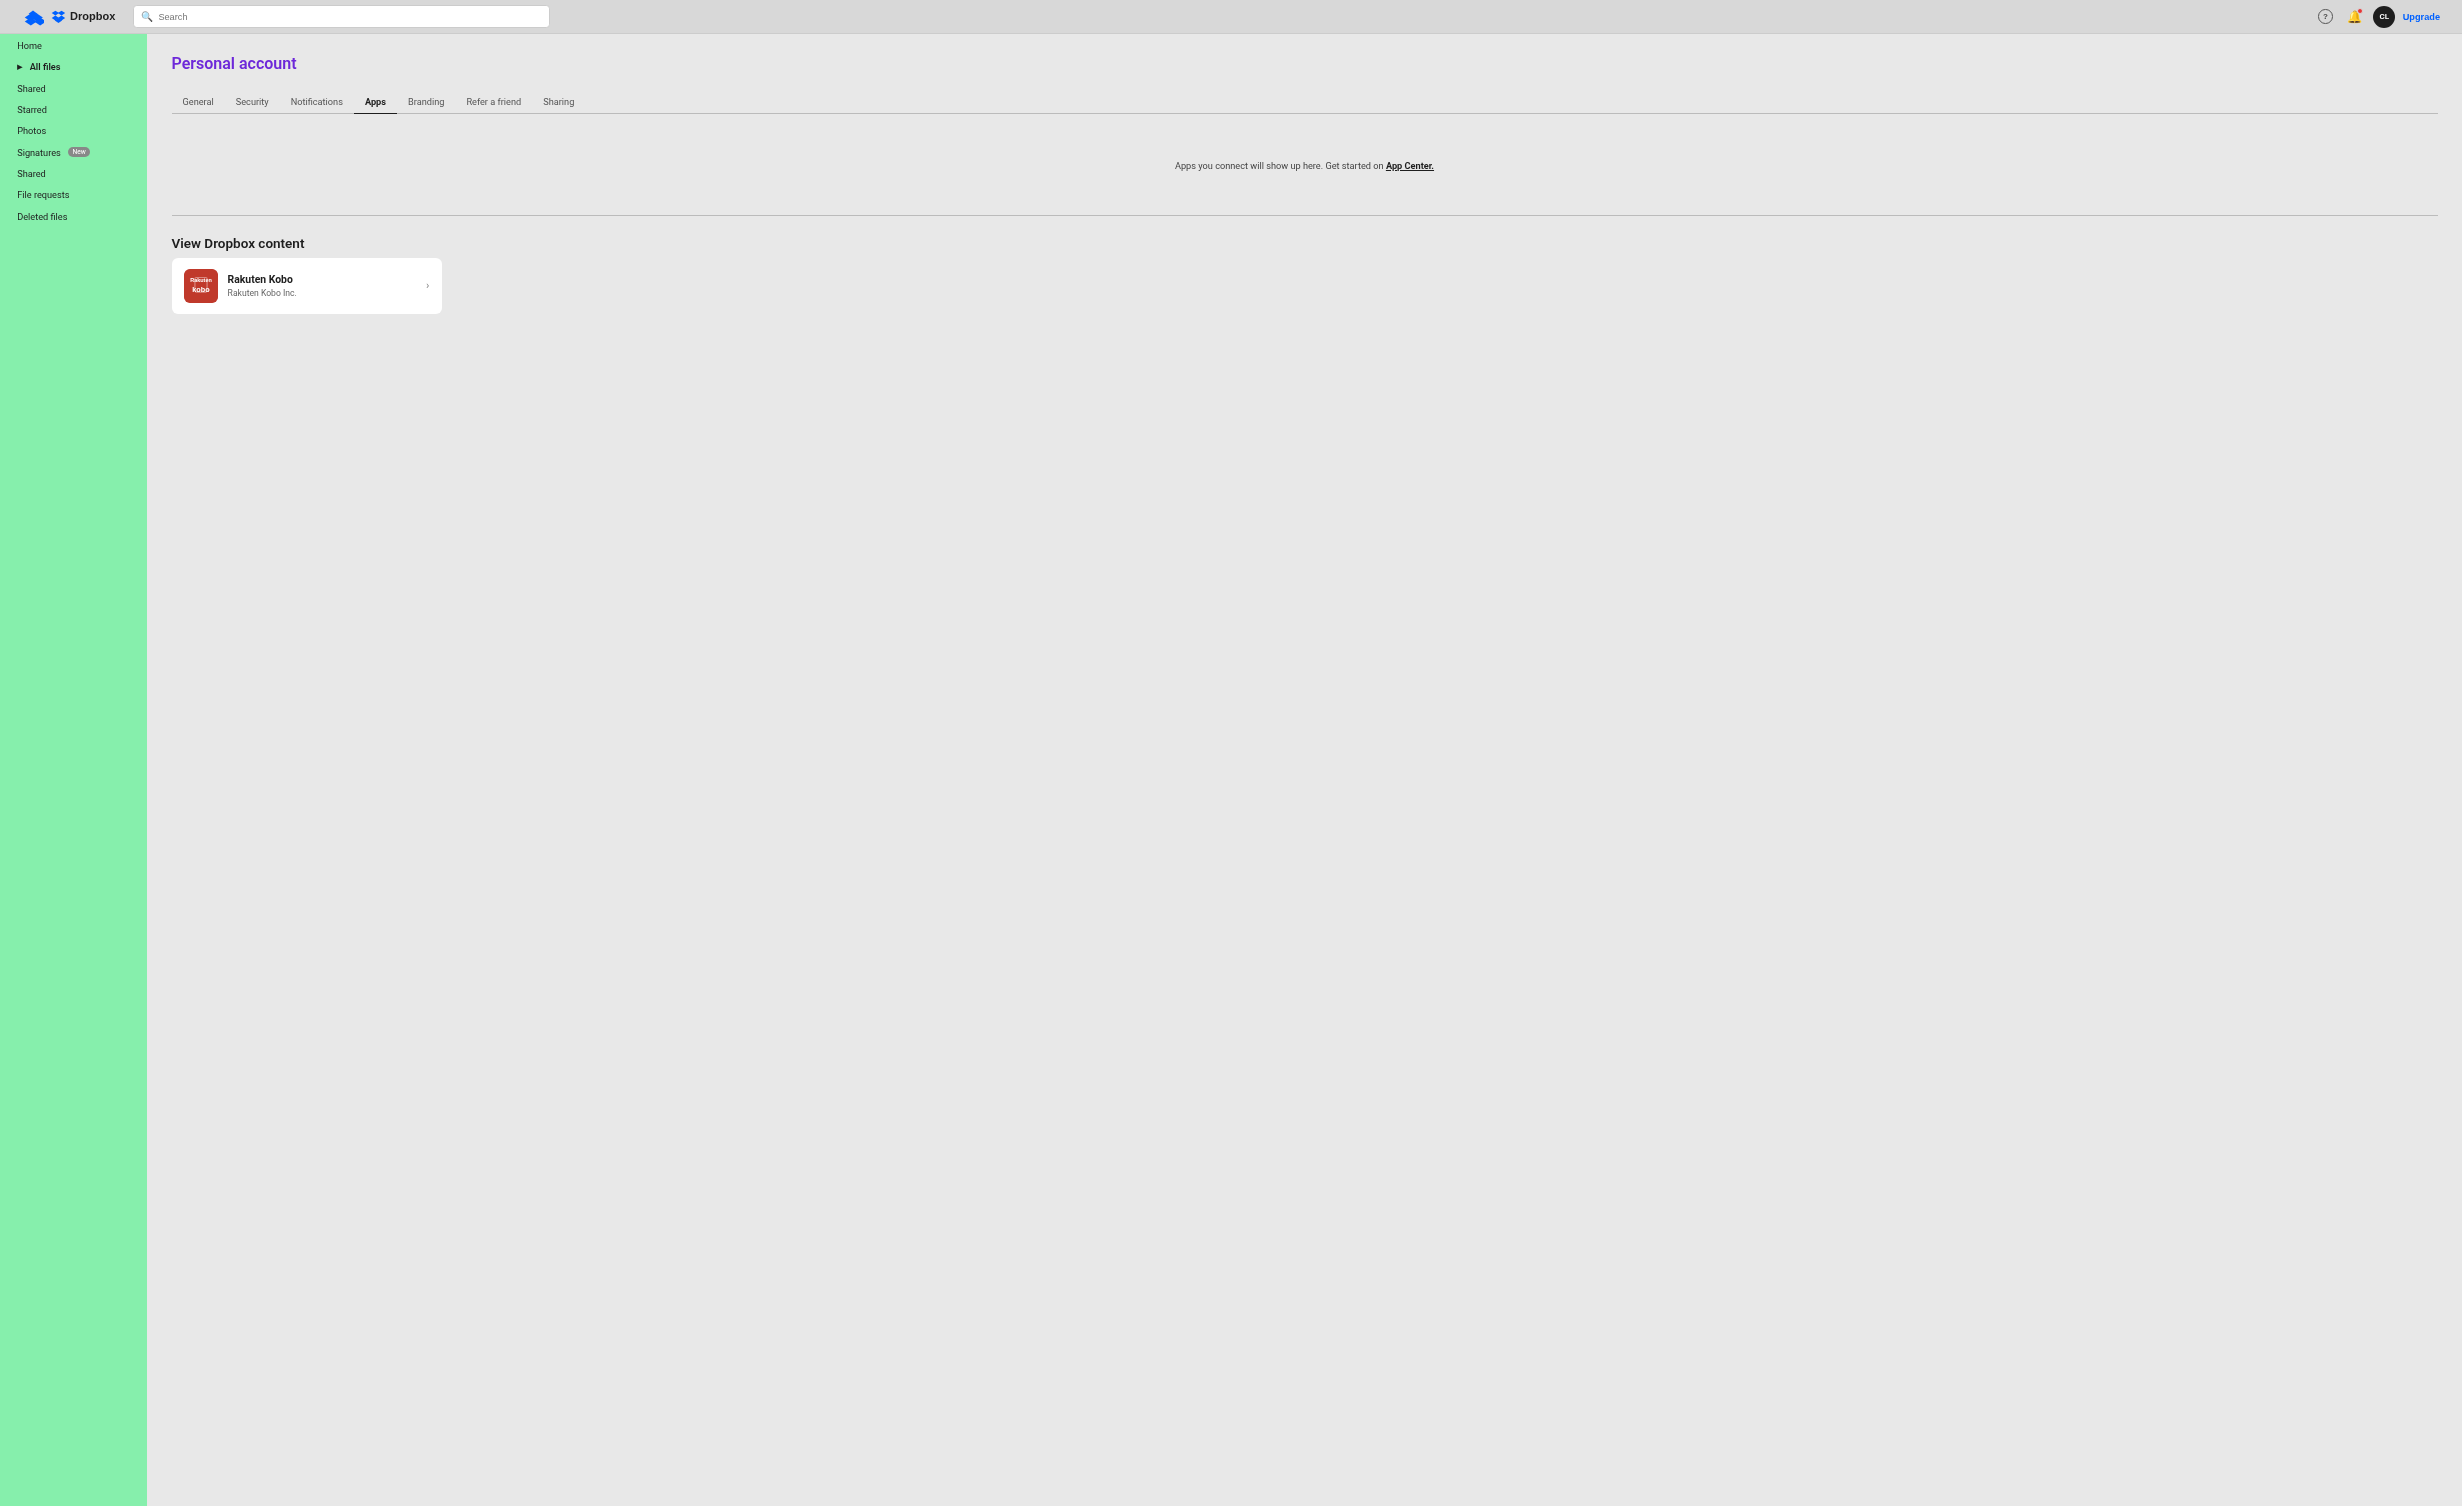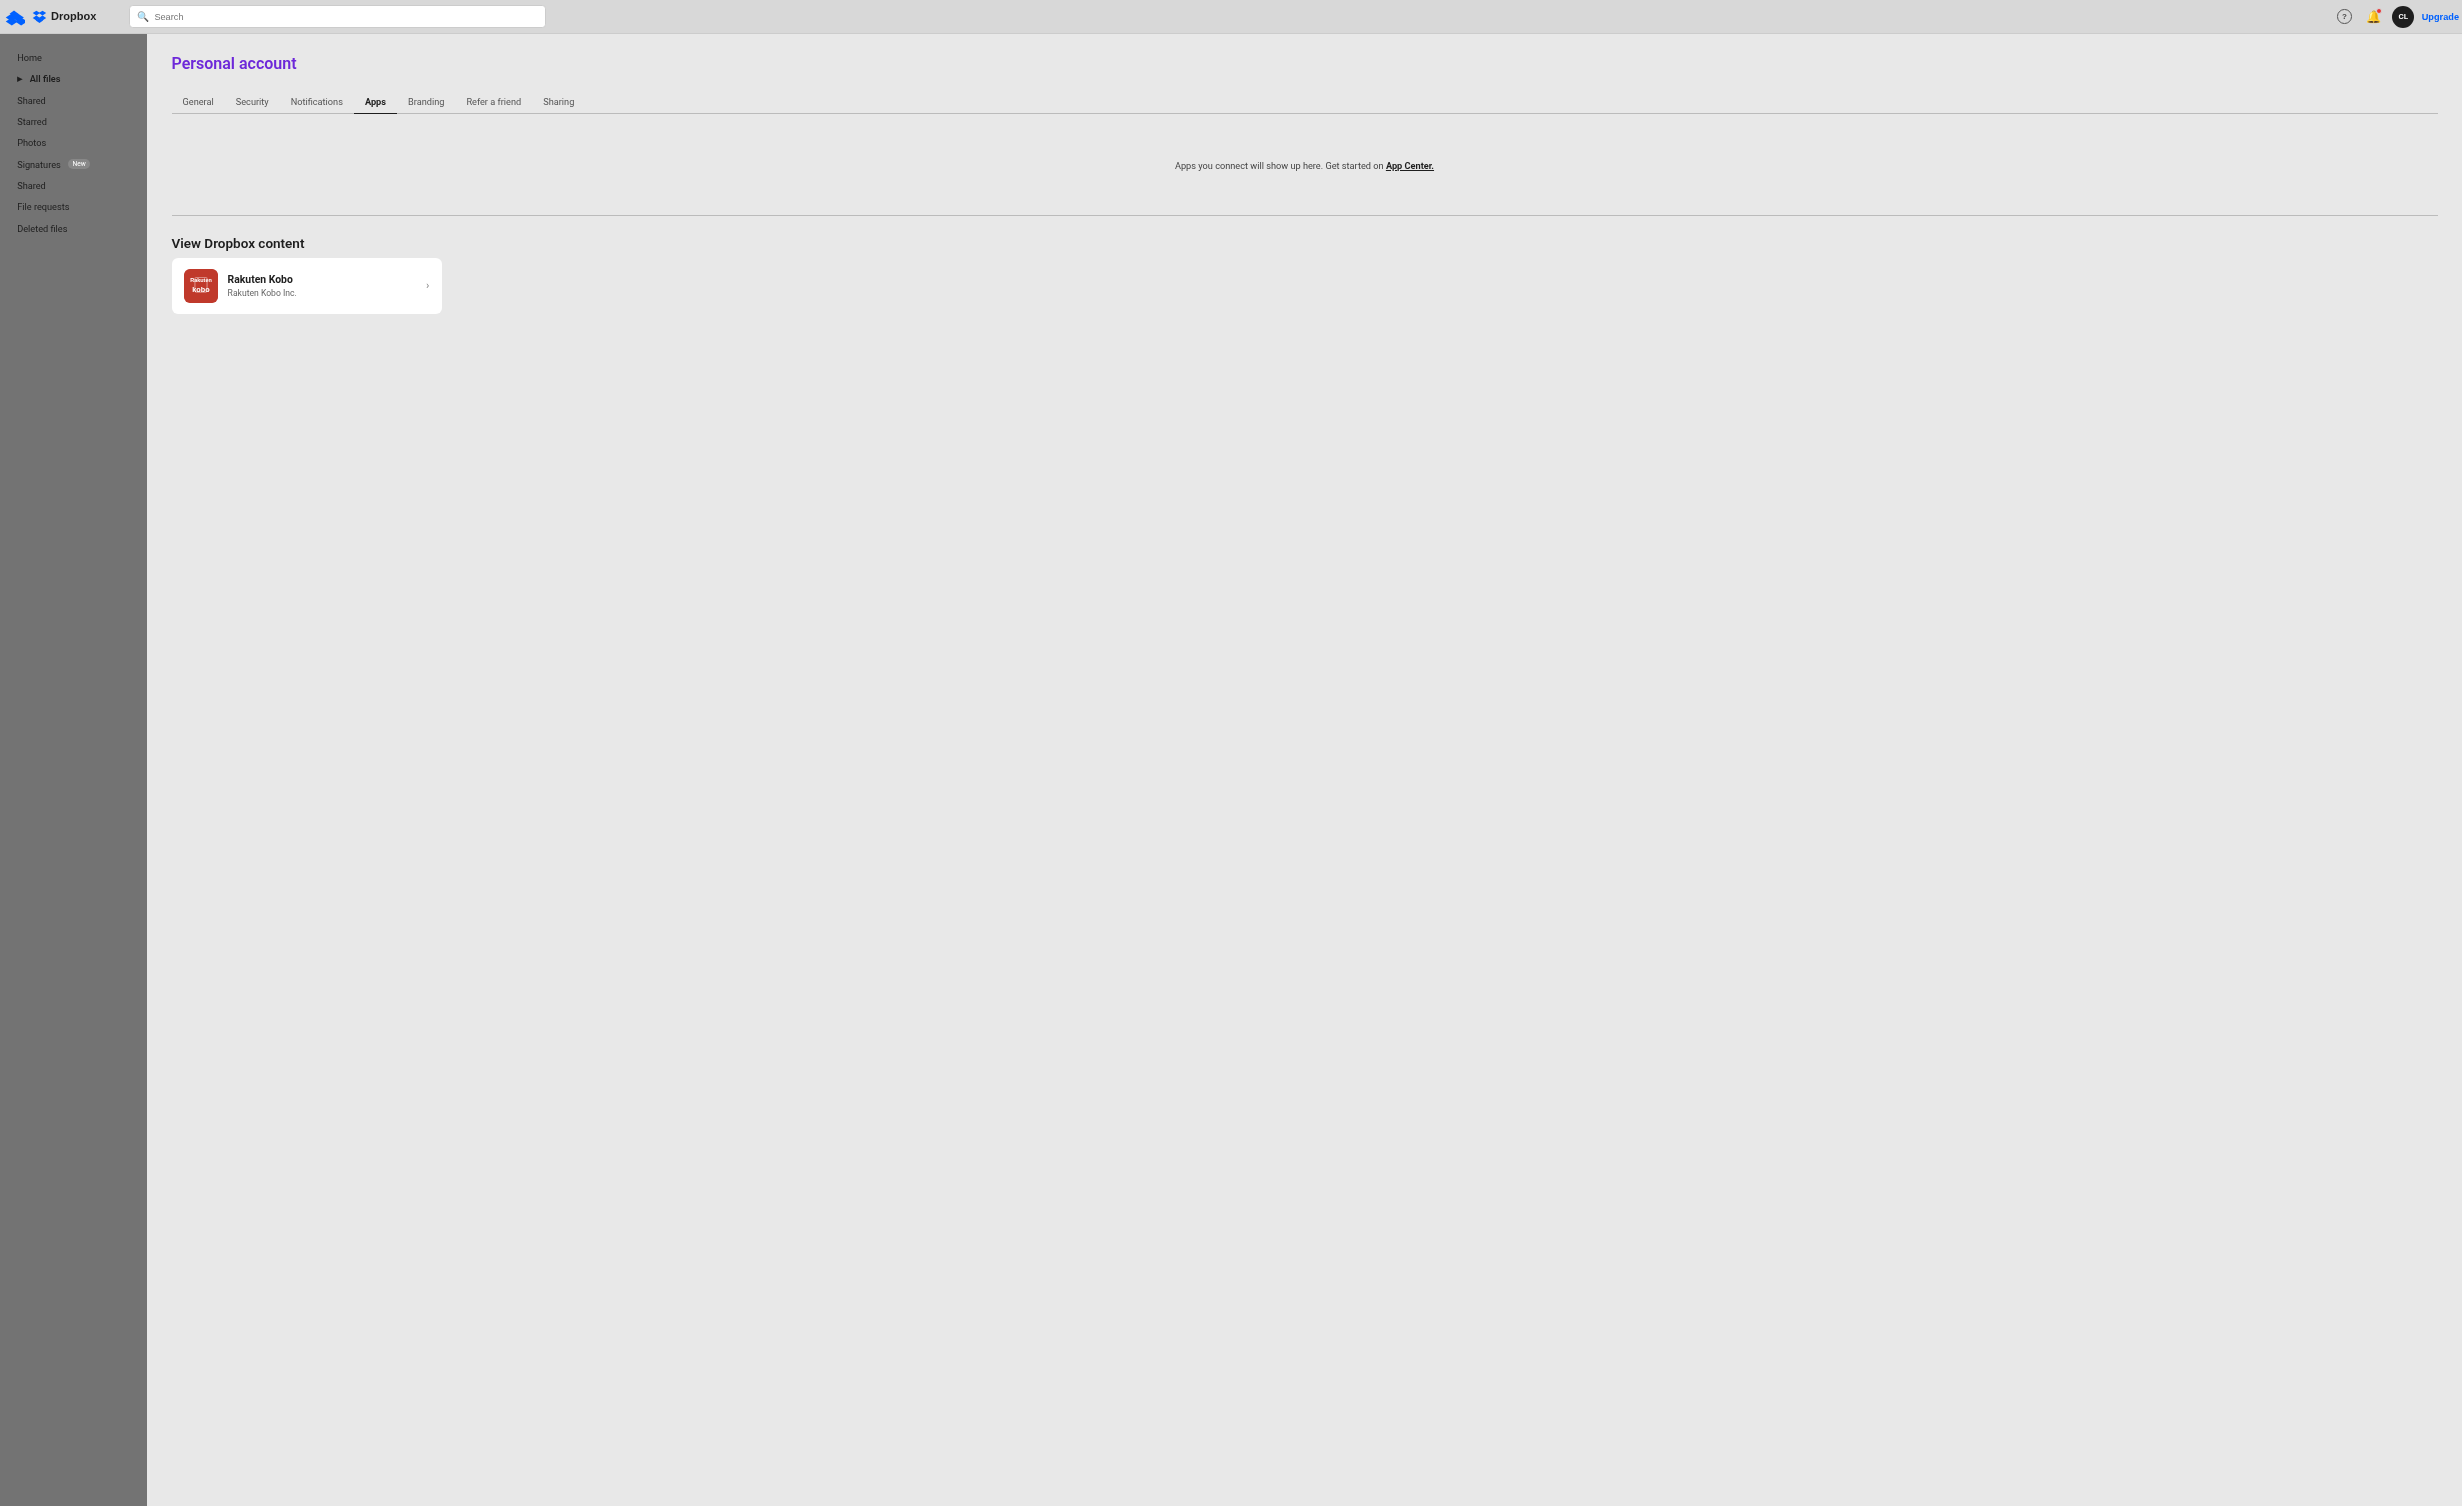--- a/index.html
+++ b/index.html
@@ -3,24 +3,24 @@
   <meta charset="utf-8">
   <style>
     * { box-sizing: border-box; margin: 0; padding: 0; }
     body { font-family: -apple-system, BlinkMacSystemFont, 'Segoe UI', Roboto, sans-serif; background: #e8e8e8; color: #1e1e1e; }
 
     
     .header {
       display: flex;
       align-items: center;
       background: #d8d8d8;
-      padding: 0 3px;
+      padding: 0 22px;
       height: 34px;
       border-bottom: 0.6px solid #ccc;
-      gap: 25px;
+      gap: 10px;
       position: fixed;
       top: 0; left: 0; right: 0;
       z-index: 100;
     }
     .header-logo {
       display: flex;
       align-items: center;
       gap: 4.9px;
       text-decoration: none;
     }
@@ -103,25 +103,25 @@
     
     .app-body {
       display: flex;
       margin-top: 34px;
       min-height: calc(100vh - 34px);
     }
 
     
     .sidebar {
       width: 147px;
-      background: #737373;
+      background: #86efac;
       padding: 12.3px 0;
       flex-shrink: 0;
       position: fixed;
-      top: 34px;
+      top: 22px;
       bottom: 0;
       left: 0;
       overflow-y: auto;
     }
     .sidebar-item {
       display: flex;
       align-items: center;
       padding: 4.9px 12.3px;
       font-size: 9.2px;
       color: #1e1e1e;

